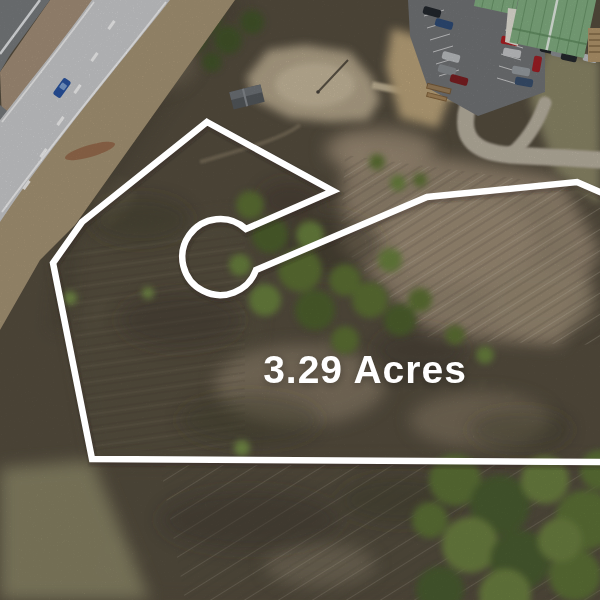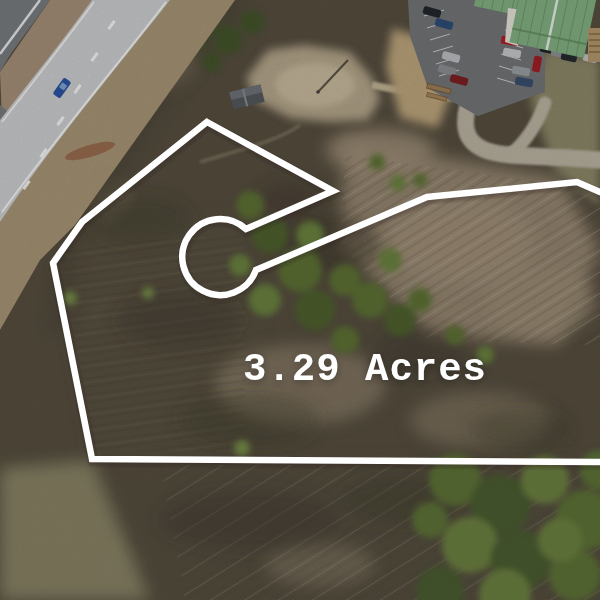--- a/index.html
+++ b/index.html
@@ -8,21 +8,20 @@
     font-family:"Liberation Sans", sans-serif;
     background:var(--forest-base,#81765f);
   }
   .stage svg{position:absolute;inset:0;display:block;}
   .acreage{
     position:absolute;left:365px;top:348px;transform:translateX(-50%);
     color:var(--label-text,#ffffff);
     font-size:39px;font-weight:700;letter-spacing:1px;white-space:nowrap;
     text-shadow:0 2px 8px rgba(0,0,0,.35);
     user-select:none;
-    font-family:Liberation Mono, monospace;
   }
 </style>
 </head>
 <body>
 
 <div class="stage">
   <svg viewBox="0 0 600 600" width="600" height="600">
     <defs>
       <filter id="grain" x="0" y="0" width="100%" height="100%">
         <feTurbulence type="fractalNoise" baseFrequency="0.75" numOctaves="2" stitchTiles="stitch" result="t"></feTurbulence>

